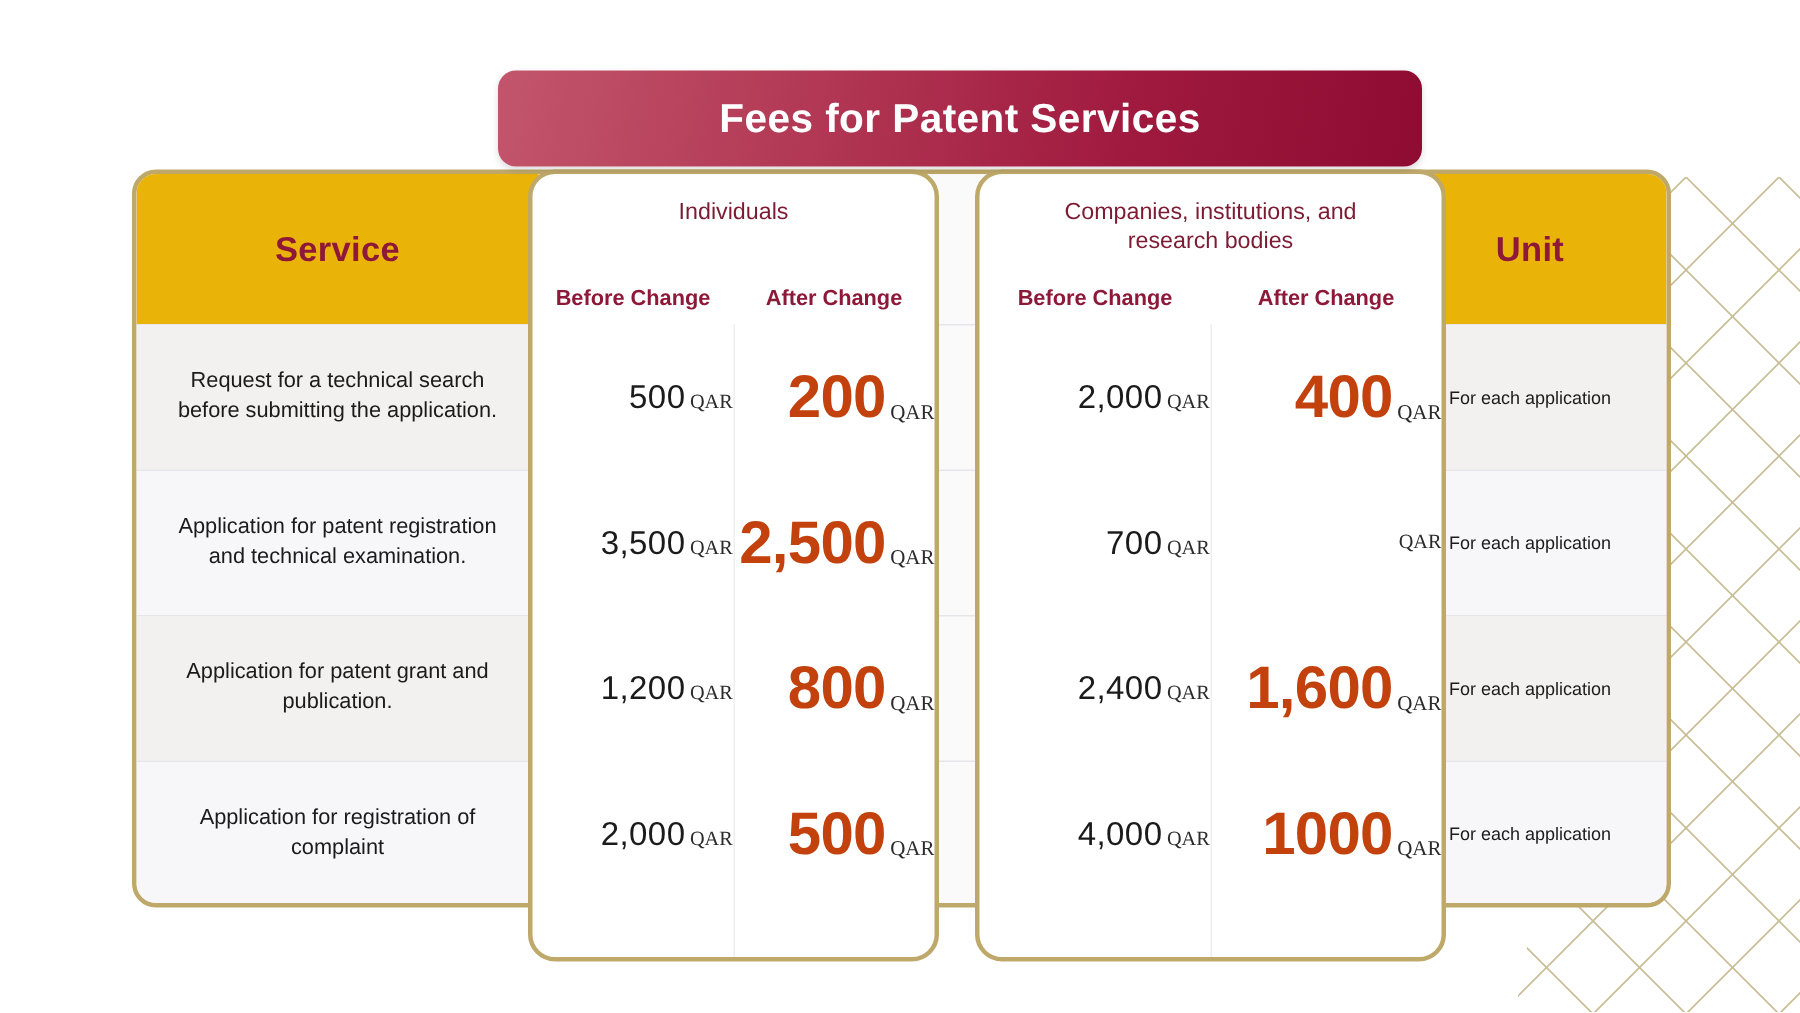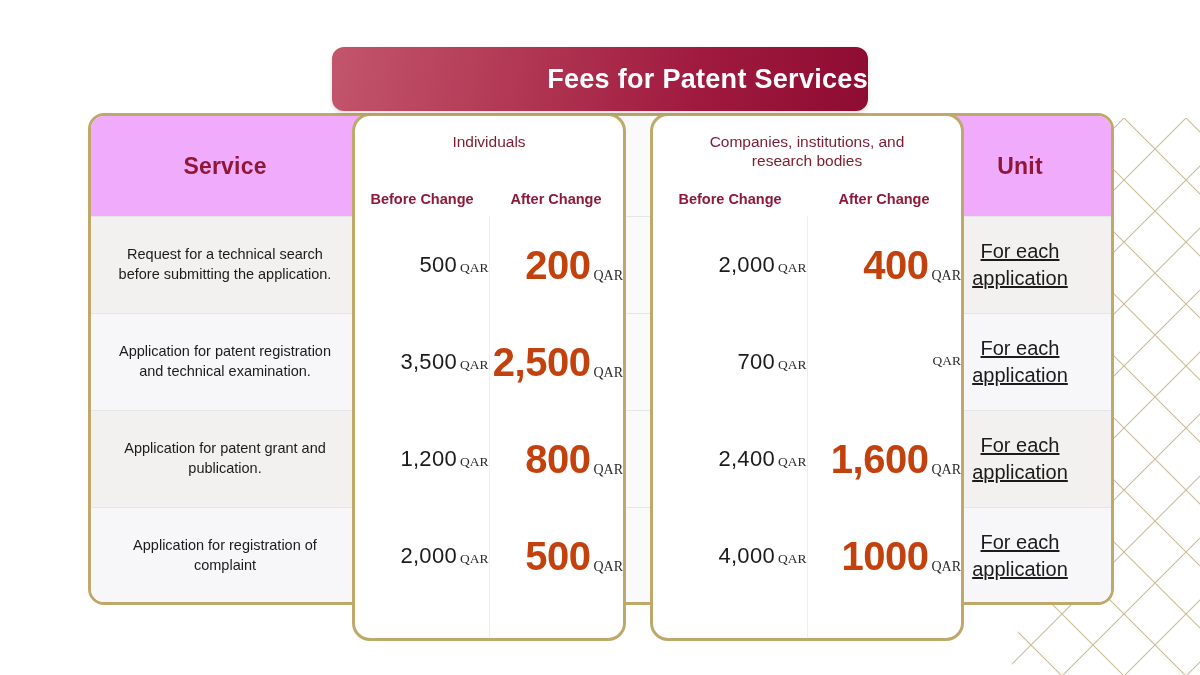--- a/index.html
+++ b/index.html
@@ -84,32 +84,31 @@
     letter-spacing: .2px;
   }
 
   .service-text {
     color: #1b1b1b;
     font-size: 14.5px;
     line-height: 1.35;
   }
   .unit-text {
     color: #1b1b1b;
-    font-size: 20px;
+    font-size: 12px;
     line-height: 1.35;
-    text-decoration: underline;
   }
 
   
   .base-row.body:nth-of-type(odd) .cell-service,
   .base-row.body:nth-of-type(odd) .cell-unit { background: #f7f7f9; }
   .base-row.body:nth-of-type(even) .cell-service,
   .base-row.body:nth-of-type(even) .cell-unit { background: #f2f1ef; }
   .base-row.head .cell-service,
-  .base-row.head .cell-unit { background: #f0abfc; }
+  .base-row.head .cell-unit { background: #eab308; }
 
   
   .group-card {
     position: absolute;
     top: 113px;
     height: 528px;
     border: 3px solid #bfa96a;
     border-radius: 18px;
     background: #ffffff;
     z-index: 3;
@@ -187,27 +186,27 @@
     top: -1px;
     font-family: Liberation Serif, serif;
   }
   .num-after + .qar { font-size: 14px; top: -2px; }
 
   
   #title-banner {
     position: absolute;
     left: 332px;
     top: 47px;
-    width: 536px;
+    width: 616px;
     height: 64px;
     border-radius: 12px;
     background: linear-gradient(100deg, #c2556c 0%, #b33a56 32%, #a01a3f 68%, #8e0b31 100%);
     display: flex;
     align-items: center;
-    justify-content: flex-end;
+    justify-content: center;
     z-index: 5;
     box-shadow: 0 2px 5px rgba(0,0,0,.14);
   }
   #title-banner .t {
     color: #ffffff;
     font-size: 27px;
     font-weight: bold;
     letter-spacing: .3px;
   }
 </style>

